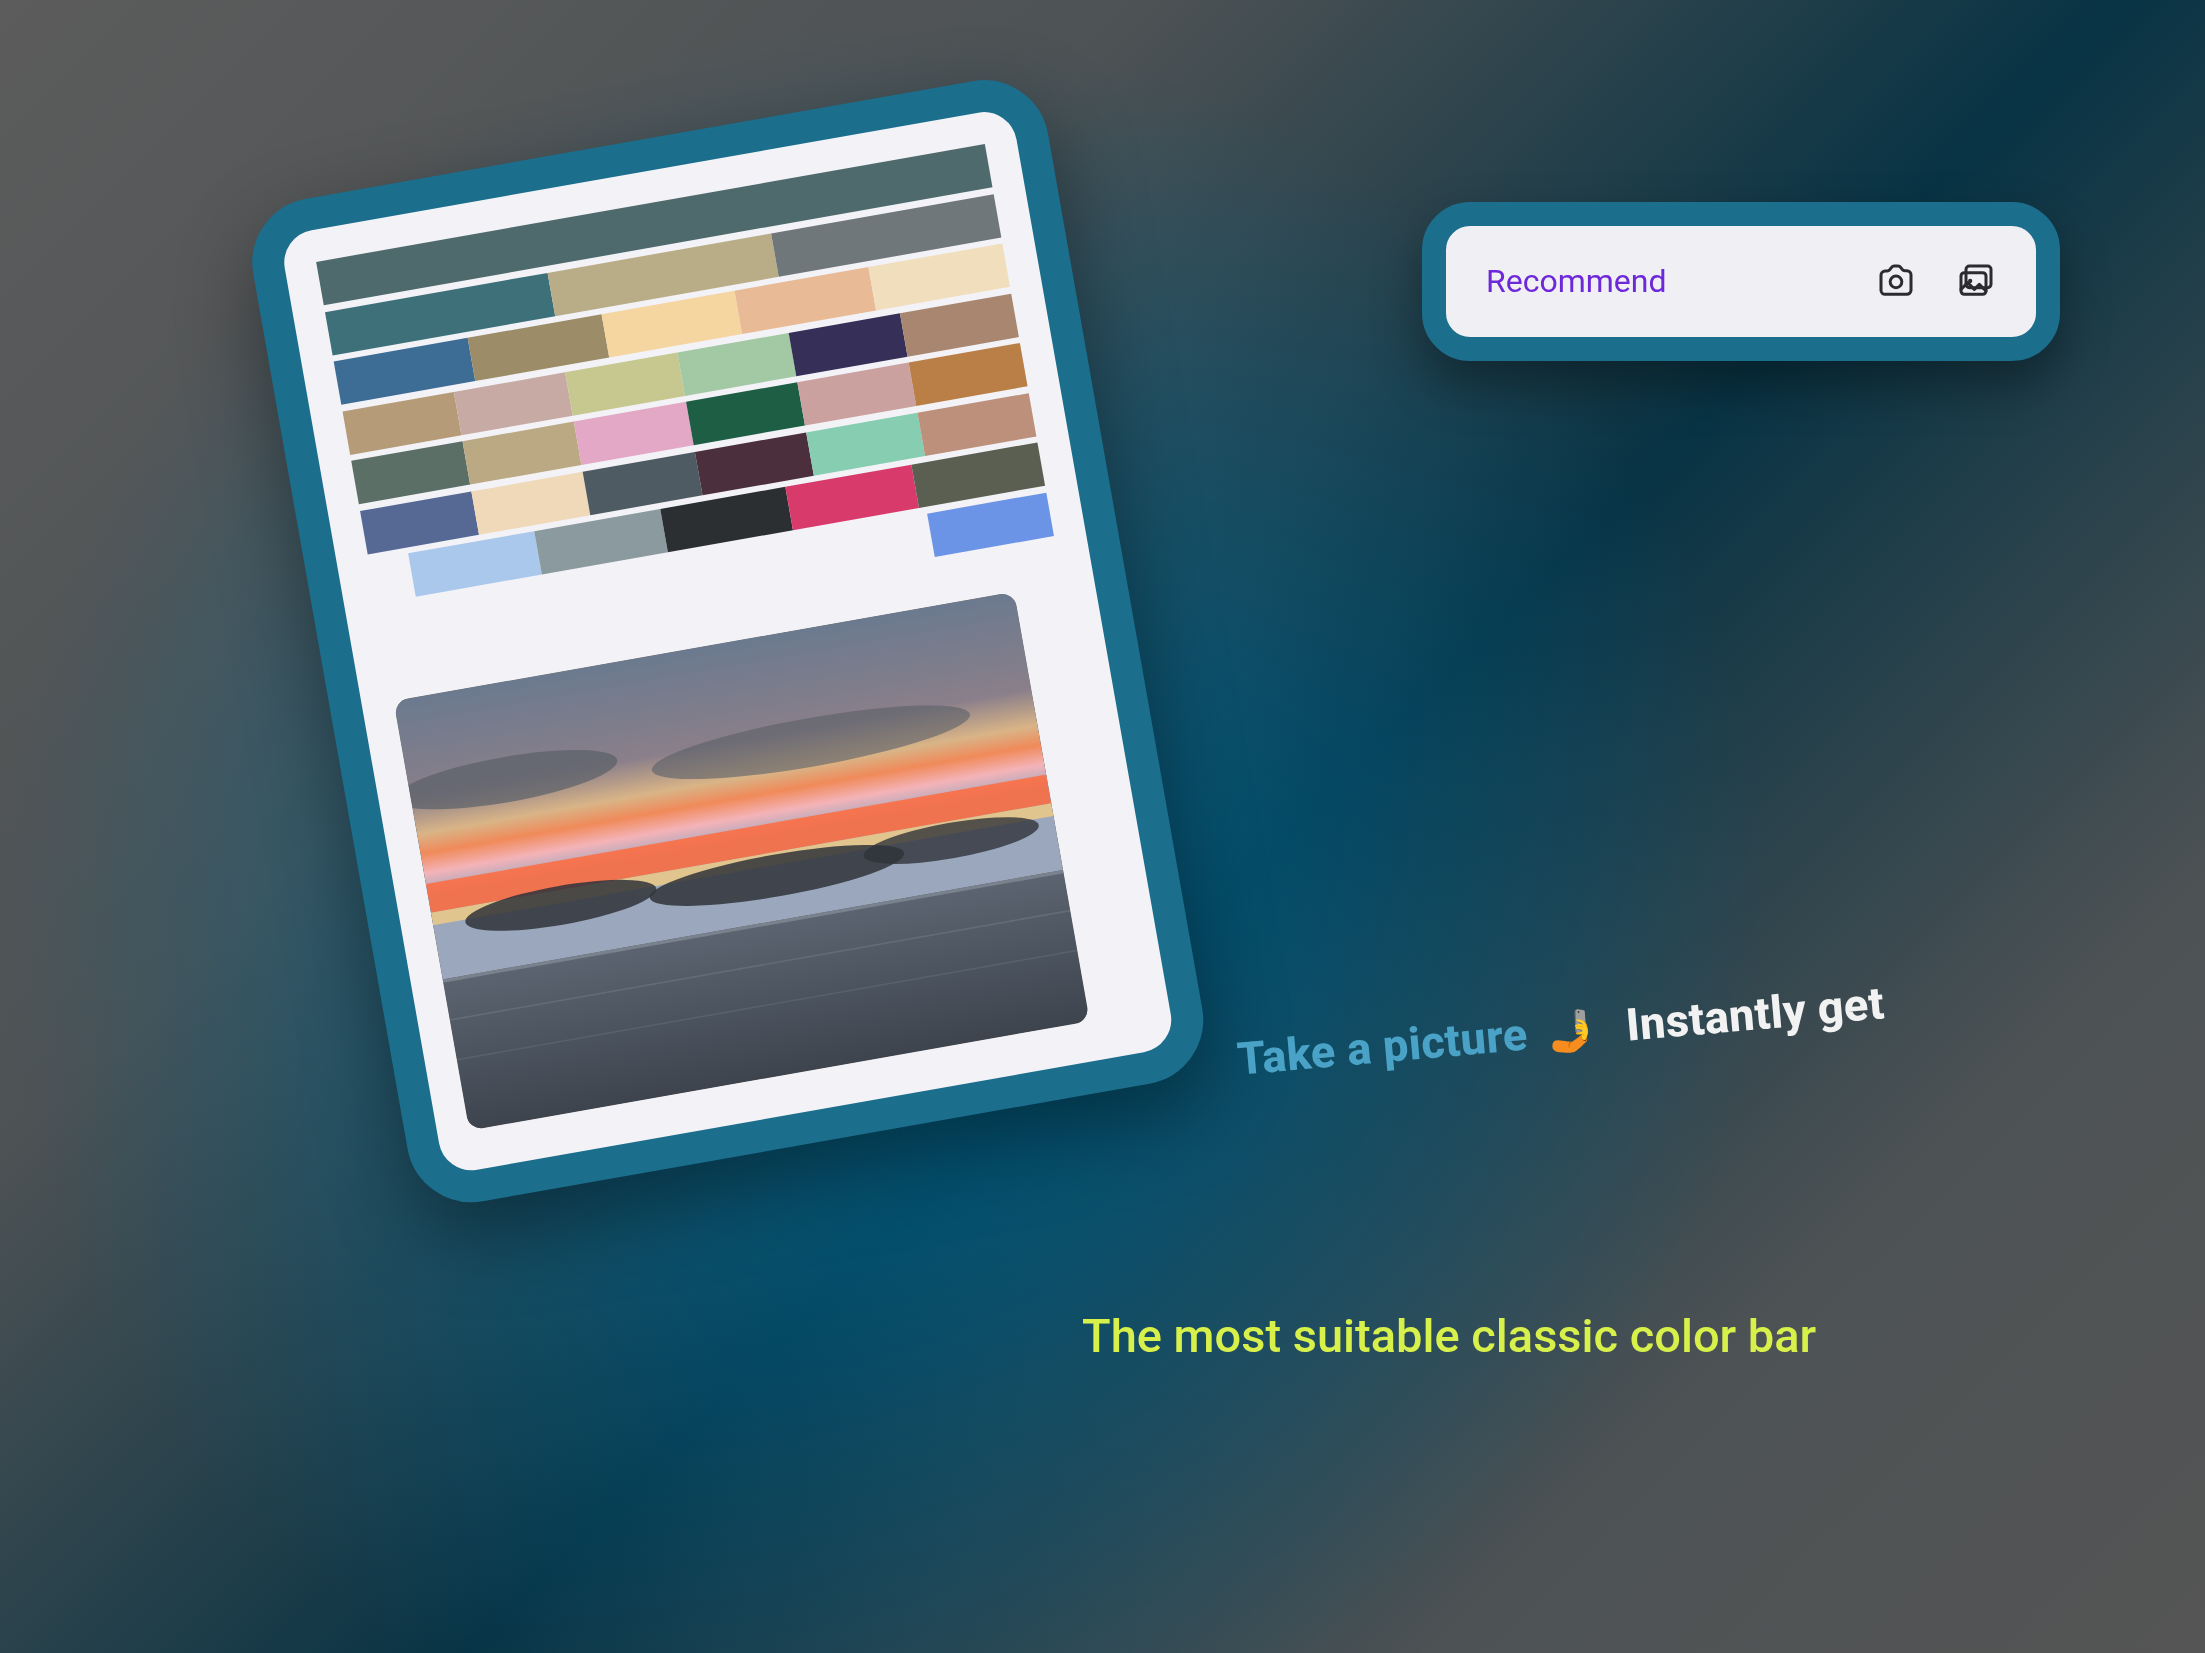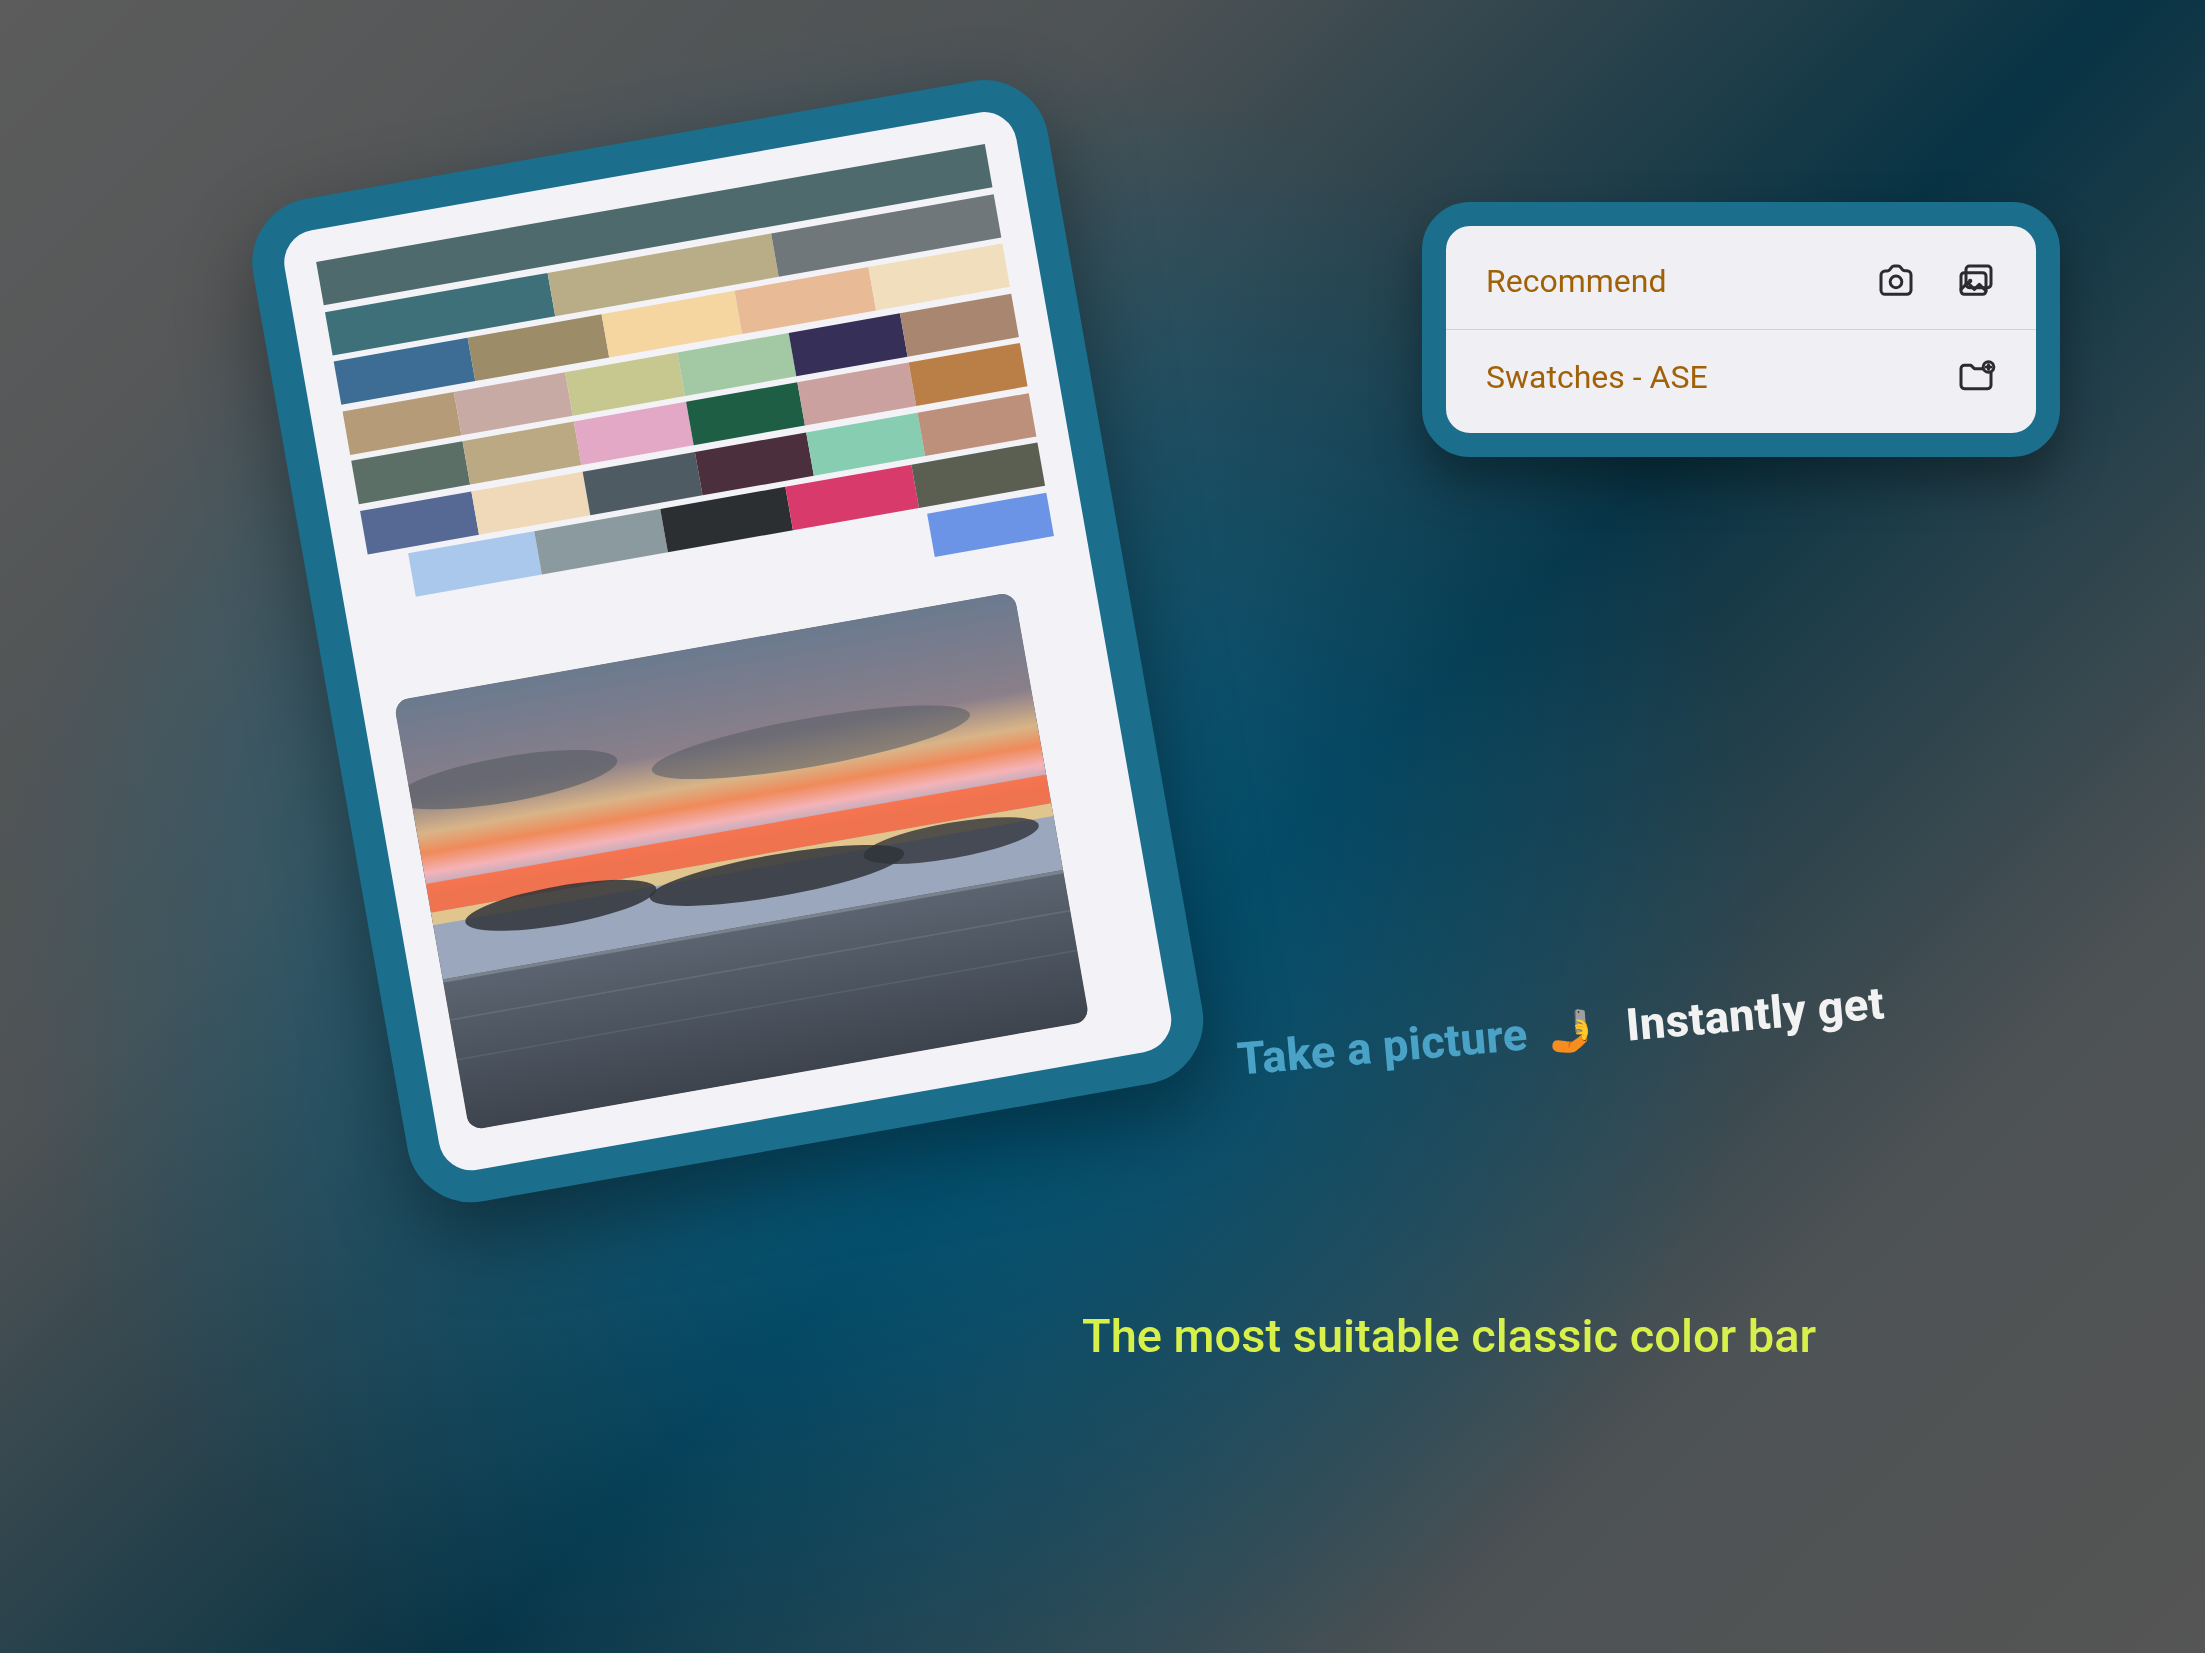--- a/index.html
+++ b/index.html
@@ -75,21 +75,21 @@
     box-shadow: 0 24px 48px rgba(0,0,0,0.35);
     padding: 8px 0;
     box-sizing: border-box;
   }
   .menu-row {
     display: flex;
     align-items: center;
     justify-content: space-between;
     padding: 27.4px 40px;
     font-size: 32px;
-    color: #a16207;
+    color: #6d28d9;
   }
   .menu-row + .menu-row {
     border-top: 1.6px solid rgba(0,0,0,0.12);
   }
   .menu-row .label { flex: 1; }
   .menu-row .icons { display: flex; gap: 40px; align-items: center; }
   .icon {
     width: 40px;
     height: 40px;
     color: #2c2c2e;
@@ -230,32 +230,20 @@
           <span class="icon">
             <svg viewBox="0 0 24 24" fill="none" stroke="currentColor" stroke-width="1.8" stroke-linecap="round" stroke-linejoin="round">
               <rect x="6" y="3" width="15" height="13" rx="2"></rect>
               <rect x="3" y="7" width="15" height="13" rx="2"></rect>
               <circle cx="8.5" cy="12" r="1.3" fill="currentColor" stroke="none"></circle>
               <path d="M3 17l4-4 4 4 3-3 4 4"></path>
             </svg>
           </span>
         </span>
       </div>
-      <div class="menu-row">
-        <span class="label">Swatches - ASE</span>
-        <span class="icons">
-          <span class="icon">
-            <svg viewBox="0 0 24 24" fill="none" stroke="currentColor" stroke-width="1.8" stroke-linecap="round" stroke-linejoin="round">
-              <path d="M3 7a2 2 0 0 1 2-2h4l2 2h8a2 2 0 0 1 2 2v8a2 2 0 0 1-2 2H5a2 2 0 0 1-2-2V7z"></path>
-              <circle cx="19.5" cy="6" r="3.2" fill="#efeff4" stroke="currentColor"></circle>
-              <path d="M19.5 4.6v2.8M18.1 6h2.8"></path>
-            </svg>
-          </span>
-        </span>
-      </div>
     </div>
 
   <div class="tagline1-wrap">
     <span class="tagline1-a">Take a picture</span>
     <span class="tagline1-emoji">🤳</span>
     <span class="tagline1-b">Instantly get</span>
   </div>
   <div class="tagline2">The most suitable classic color bar</div>
 
 </div>

